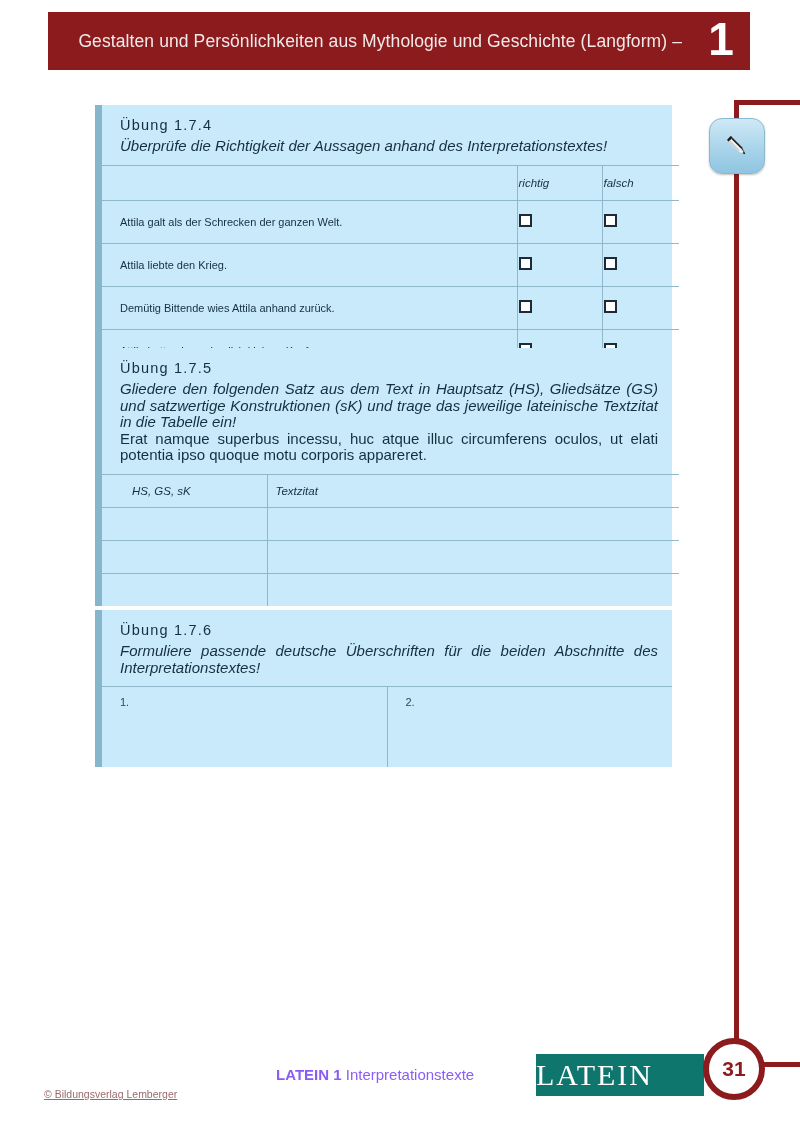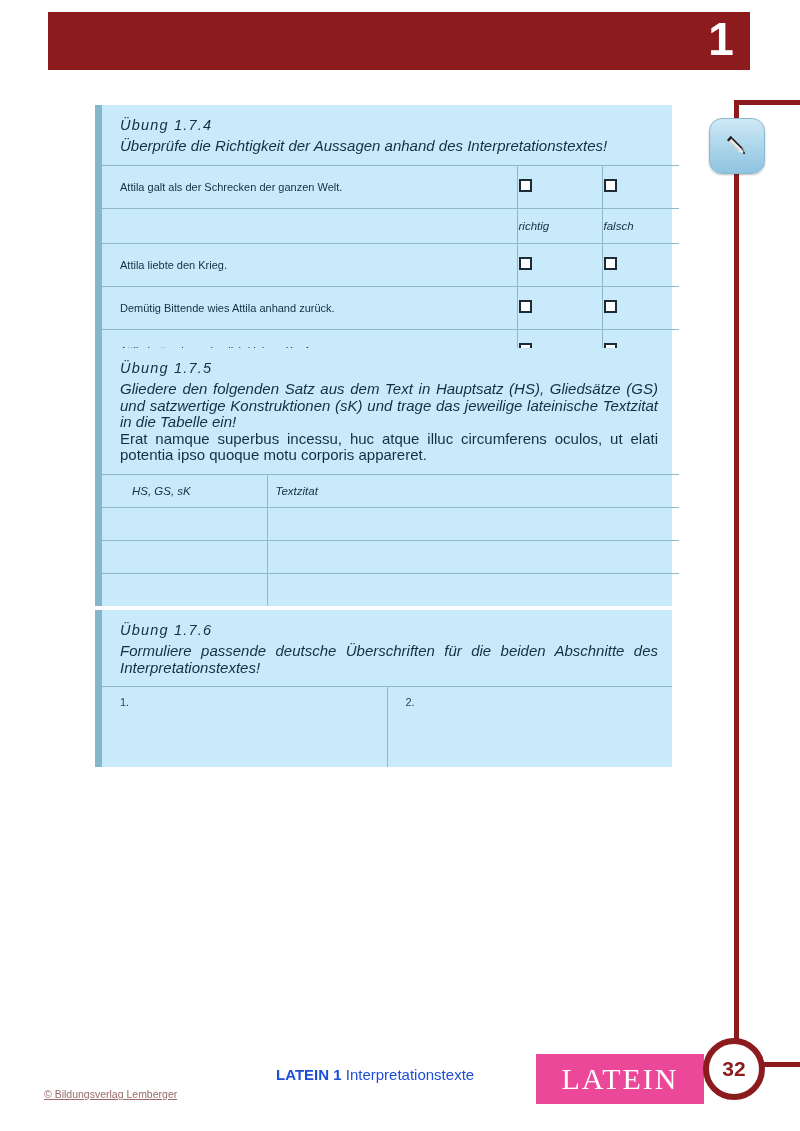--- a/index.html
+++ b/index.html
@@ -97,21 +97,20 @@
     box-sizing: border-box;
   }
   .ex-head {
     padding: 12px 14px 10px 18px;
   }
   .ex-title {
     font-size: 14.5px;
     color: #14303f;
     letter-spacing: 1.2px;
     margin-bottom: 5px;
-    font-style: italic;
   }
   .ex-instr {
     font-size: 15px;
     font-style: italic;
     color: #14303f;
     line-height: 16.5px;
     text-align: justify;
   }
   .ex-instr.plain { font-style: normal; }
 
@@ -182,35 +181,34 @@
     top: 1088px;
     font-size: 10.5px;
     color: #9a6a6a;
     text-decoration: underline;
   }
   .footer-series {
     position: absolute;
     left: 276px;
     top: 1066px;
     font-size: 15px;
-    color: #1d4ed8;
+    color: #8b5cf6;
     white-space: nowrap;
   }
   .footer-series b { font-weight: bold; }
   .footer-series span.reg { font-weight: normal; }
   .logo-box {
     position: absolute;
     left: 536px;
     top: 1054px;
     width: 168px;
-    height: 50px;
-    background: #ec4899;
+    height: 42px;
+    background: #0f766e;
     display: flex;
     align-items: center;
-    justify-content: center;
   }
   .logo-box .logo-text {
     color: #ffffff;
     font-family: "Liberation Serif", serif;
     font-size: 30px;
     letter-spacing: 2px;
   }
   .page-circle {
     position: absolute;
     left: 703px;
@@ -239,20 +237,21 @@
     height: 5px;
     background: #8c1b1e;
     z-index: 2;
   }
 </style>
 </head>
 <body>
 
 <div class="header-bar">
   <div class="header-title-wrap">
+    <div class="header-line">Gestalten und Persönlichkeiten aus Mythologie und Geschichte (Langform) –</div>
   </div>
   <div class="header-number">1</div>
 </div>
 
 <div class="right-rule-top"></div>
 <div class="right-rule"></div>
 <div class="pencil-badge">
   <svg width="30" height="30" viewBox="0 0 30 30" aria-hidden="true">
     <g transform="rotate(-45 15 15)">
       <rect x="12.2" y="3.5" width="5.6" height="2.6" rx="0.6" fill="#1b1b1b"></rect>
@@ -272,28 +271,28 @@
     <div class="ex-instr">Überprüfe die Richtigkeit der Aussagen anhand des Interpretationstextes!</div>
   </div>
   <table class="grid">
     <colgroup>
         <col style="width:415px">
         <col style="width:85px">
         <col style="width:77px">
       </colgroup>
     <tbody>
       <tr>
-        <td class="stmt-cell">Attila galt als der Schrecken der ganzen Welt.</td>
-        <td class="chk-cell colsep"><span class="checkbox"></span></td>
-        <td class="chk-cell colsep"><span class="checkbox"></span></td>
-      </tr>
-      <tr>
         <th class="hdr-cell"></th>
         <th class="hdr-cell colsep">richtig</th>
         <th class="hdr-cell colsep">falsch</th>
+      </tr>
+      <tr>
+        <td class="stmt-cell">Attila galt als der Schrecken der ganzen Welt.</td>
+        <td class="chk-cell colsep"><span class="checkbox"></span></td>
+        <td class="chk-cell colsep"><span class="checkbox"></span></td>
       </tr>
       <tr>
         <td class="stmt-cell">Attila liebte den Krieg.</td>
         <td class="chk-cell colsep"><span class="checkbox"></span></td>
         <td class="chk-cell colsep"><span class="checkbox"></span></td>
       </tr>
       <tr>
         <td class="stmt-cell">Demütig Bittende wies Attila anhand zurück.</td>
         <td class="chk-cell colsep"><span class="checkbox"></span></td>
         <td class="chk-cell colsep"><span class="checkbox"></span></td>
@@ -356,14 +355,14 @@
 
 <div class="copyright">© Bildungsverlag Lemberger</div>
 <div class="footer-series">
   <b>LATEIN 1</b><span class="reg"> Interpretationstexte</span>
 </div>
 <div class="footer-right-stub"></div>
 <div class="logo-box">
   <span class="logo-text">LATEIN</span>
 </div>
 <div class="page-circle">
-  <span class="pg">32</span>
+  <span class="pg">31</span>
 </div>
 
 </body></html>

